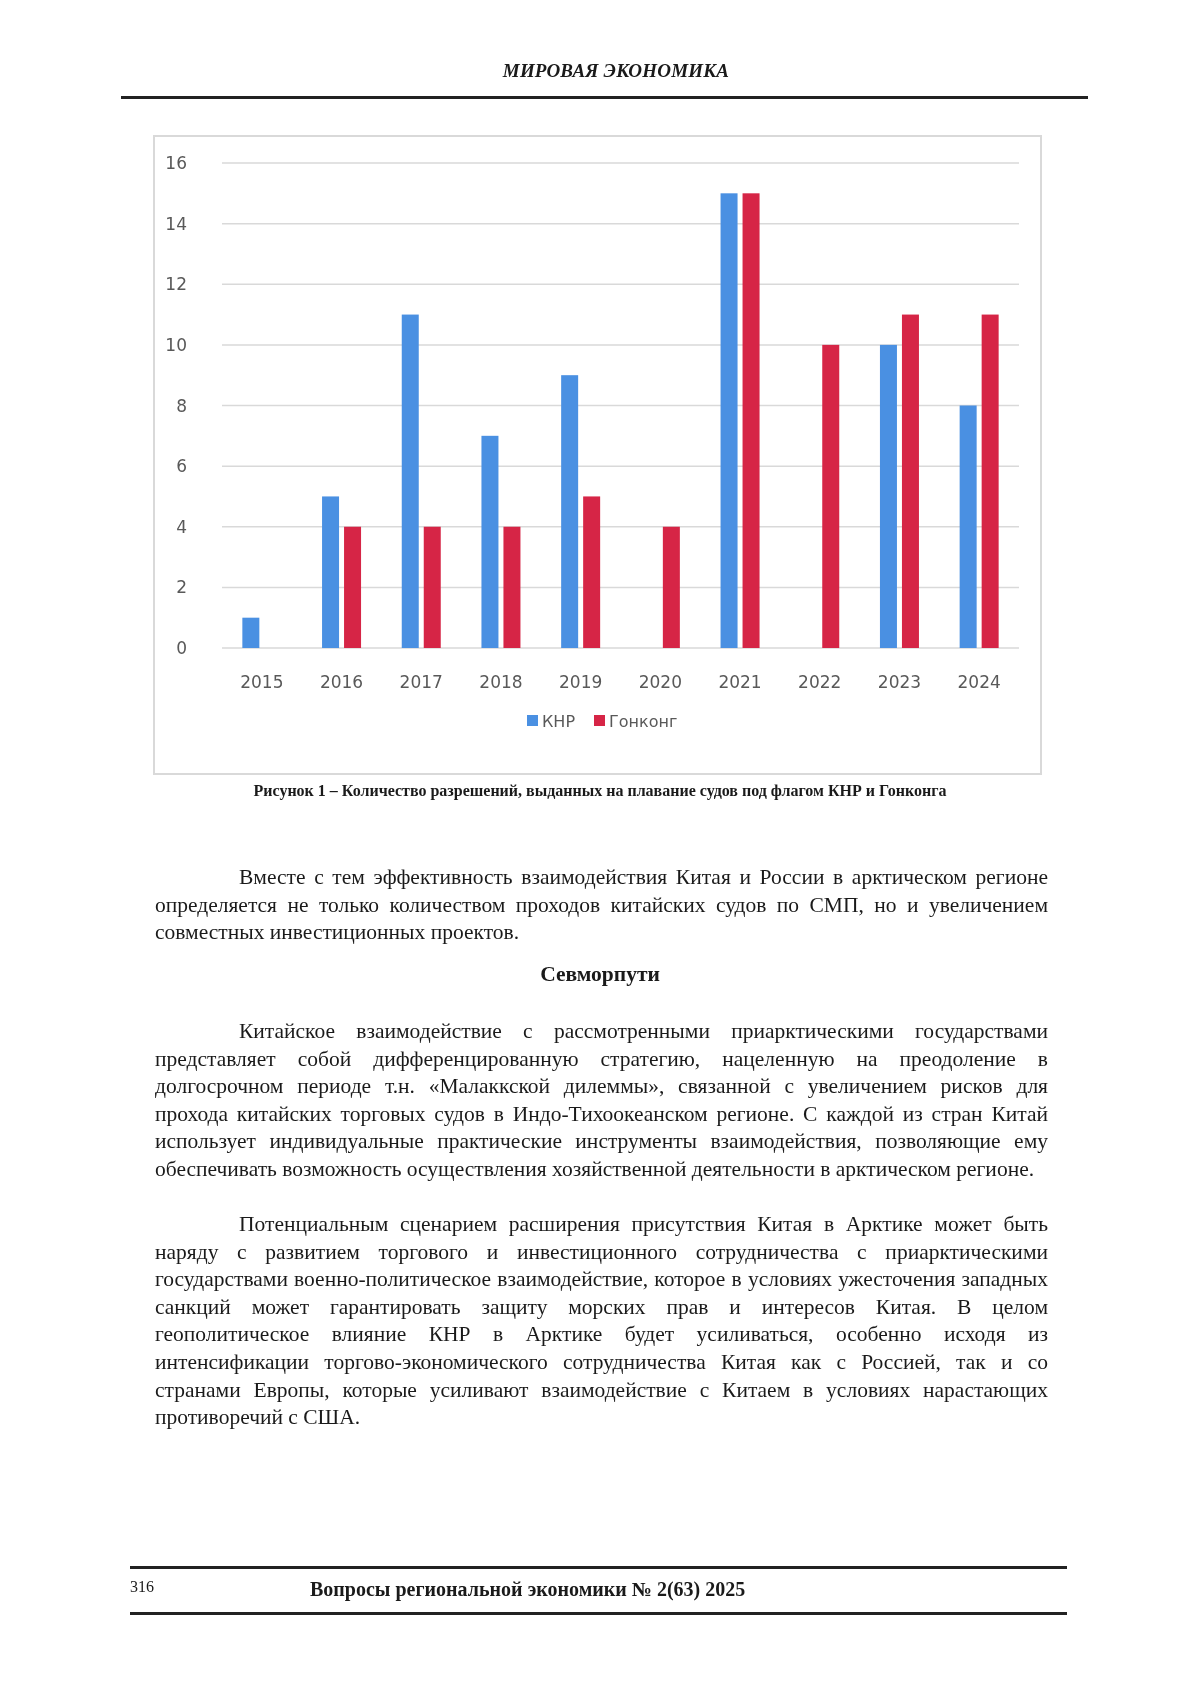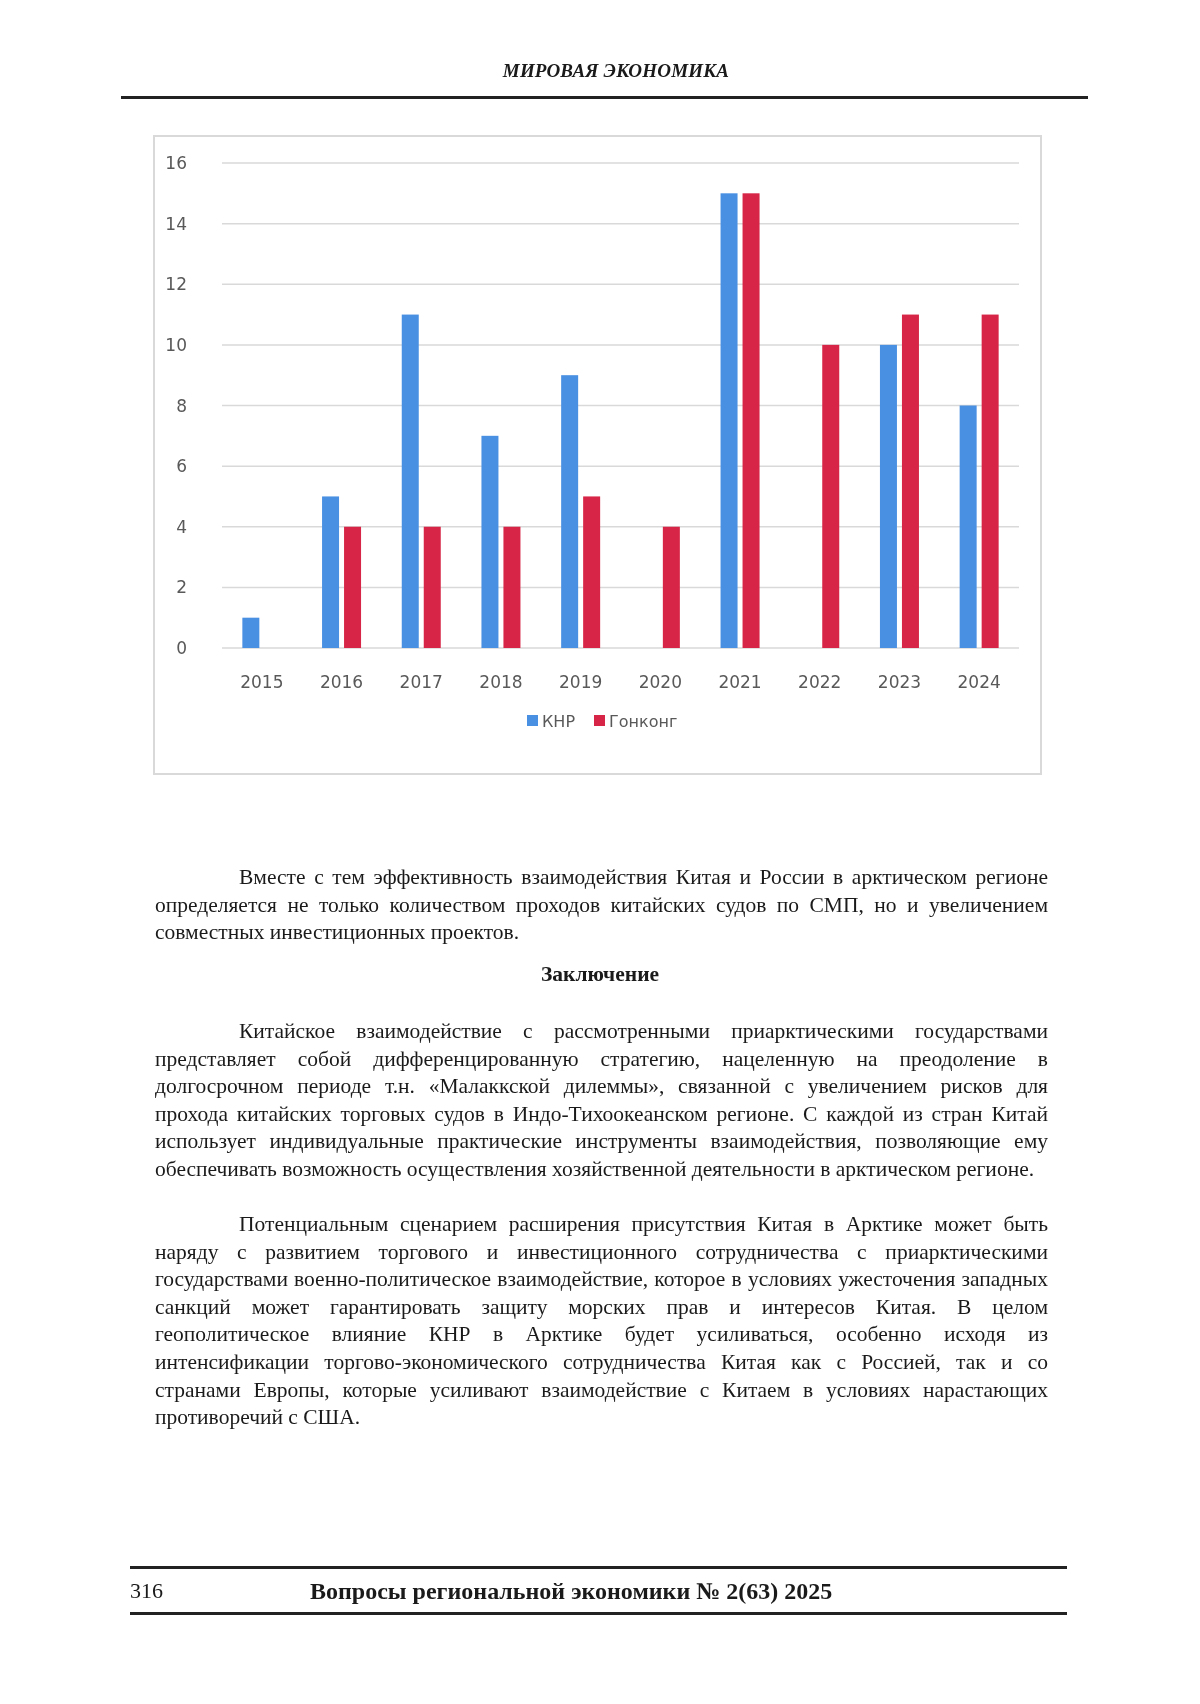--- a/index.html
+++ b/index.html
@@ -7,22 +7,22 @@
   .running-head { position: absolute; left: 16px; width: 1200px; top: 60px; text-align: center; font-style: italic; font-weight: bold; font-size: 19px; letter-spacing: 0.2px; }
   .rule { position: absolute; background: #222; height: 3px; }
   .chart-frame { position: absolute; left: 153px; top: 135px; width: 889px; height: 640px; border: 2px solid #d9d9d9; box-sizing: border-box; background: #fff; }
   svg.chart { position: absolute; left: 0; top: 0; }
   .tick-text { font-family: "DejaVu Sans", sans-serif; font-size: 17px; fill: #595959; }
   .legend-text { font-family: "DejaVu Sans", sans-serif; font-size: 16px; fill: #595959; }
   .caption { position: absolute; left: 150px; width: 900px; top: 780px; text-align: center; font-weight: bold; font-size: 16px; line-height: 21px; }
   .para { position: absolute; left: 155px; width: 893px; font-size: 21.5px; line-height: 27.6px; text-align: justify; }
   .para .indent { display: inline-block; width: 84px; }
   .section-title { position: absolute; left: 0; width: 1200px; top: 962px; text-align: center; font-weight: bold; font-size: 21.5px; }
-  .footer-num { position: absolute; left: 130px; top: 1578px; font-size: 22px; }
-  .footer-journal { position: absolute; left: 310px; top: 1578px; font-size: 24px; font-weight: bold; }
+  .footer-num { position: absolute; left: 130px; top: 1578px; font-size: 16px; }
+  .footer-journal { position: absolute; left: 310px; top: 1578px; font-size: 20px; font-weight: bold; }
 </style>
 </head>
 <body>
 
 <div class="running-head">МИРОВАЯ ЭКОНОМИКА</div>
 <div class="rule" style="left:121px; top:96px; width:967px;"></div>
 
 <div class="chart-frame">
   <svg class="chart" id="chart-svg" width="885" height="636" xmlns="http://www.w3.org/2000/svg">
     <g id="grid-layer">
@@ -81,25 +81,26 @@
     <g id="legend-layer">
         <rect x="372" y="578" width="11" height="11" fill="#4a90e2"></rect>
         <text x="387" y="590" class="legend-text">КНР</text>
         <rect x="439" y="578" width="11" height="11" fill="#d62546"></rect>
         <text x="454" y="590" class="legend-text">Гонконг</text>
       </g>
   </svg>
 </div>
 
 <div class="caption">
+  <div>Рисунок 1 – Количество разрешений, выданных на плавание судов под флагом КНР и Гонконга</div>
 </div>
 
 <div class="para" style="top:852px;margin-top:12px;"><span class="indent"></span><span>Вместе с тем эффективность взаимодействия Китая и России в арктическом регионе определяется не только количеством проходов китайских судов по СМП, но и увеличением совместных инвестиционных проектов.</span></div>
 
-<div class="section-title">Заключение</div>
+<div class="section-title">Севморпути</div>
 
 <div class="para" style="top:1018px;"><span class="indent"></span><span>Китайское взаимодействие с рассмотренными приарктическими государствами представляет собой дифференцированную стратегию, нацеленную на преодоление в долгосрочном периоде т.н. «Малаккской дилеммы», связанной с увеличением рисков для прохода китайских торговых судов в Индо-Тихоокеанском регионе. С каждой из стран Китай использует индивидуальные практические инструменты взаимодействия, позволяющие ему обеспечивать возможность осуществления хозяйственной деятельности в арктическом регионе.</span></div>
 
 <div class="para" style="top:1211px;"><span class="indent"></span><span>Потенциальным сценарием расширения присутствия Китая в Арктике может быть наряду с развитием торгового и инвестиционного сотрудничества с приарктическими государствами военно-политическое взаимодействие, которое в условиях ужесточения западных санкций может гарантировать защиту морских прав и интересов Китая. В целом геополитическое влияние КНР в Арктике будет усиливаться, особенно исходя из интенсификации торгово-экономического сотрудничества Китая как с Россией, так и со странами Европы, которые усиливают взаимодействие с Китаем в условиях нарастающих противоречий с США.</span></div>
 
 <div class="rule" style="left:130px; top:1566px; width:937px;"></div>
 <div class="footer-num">316</div>
 <div class="footer-journal">Вопросы региональной экономики № 2(63) 2025</div>
 <div class="rule" style="left:130px; top:1612px; width:937px;"></div>
 

